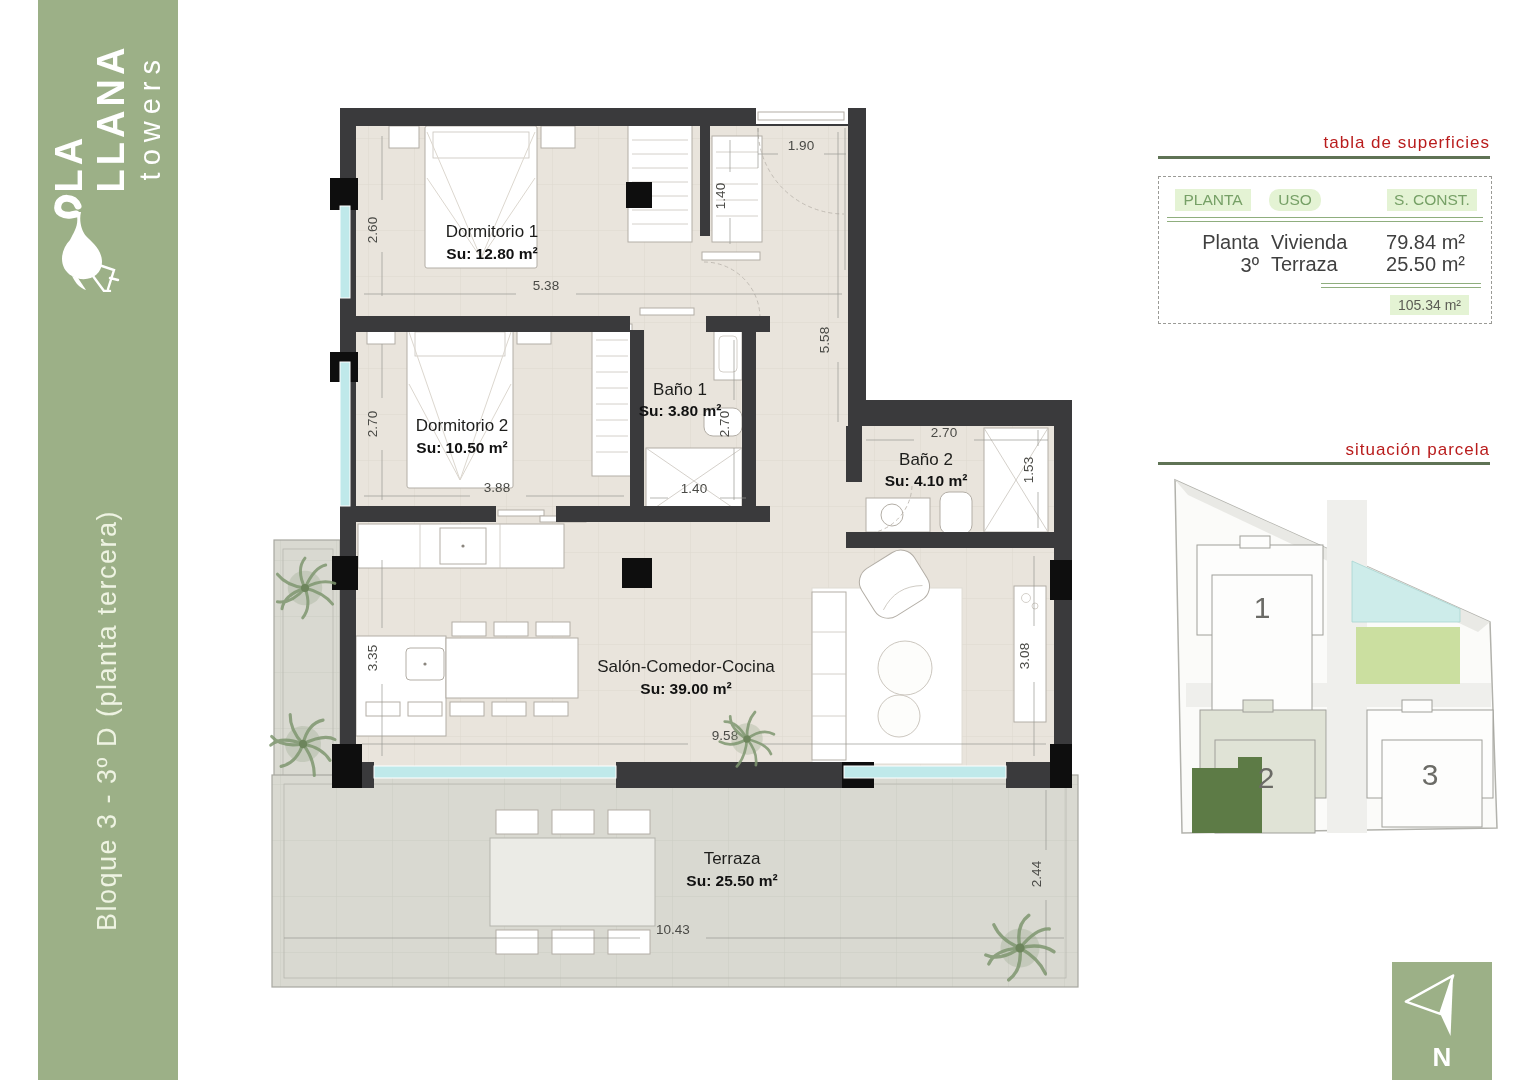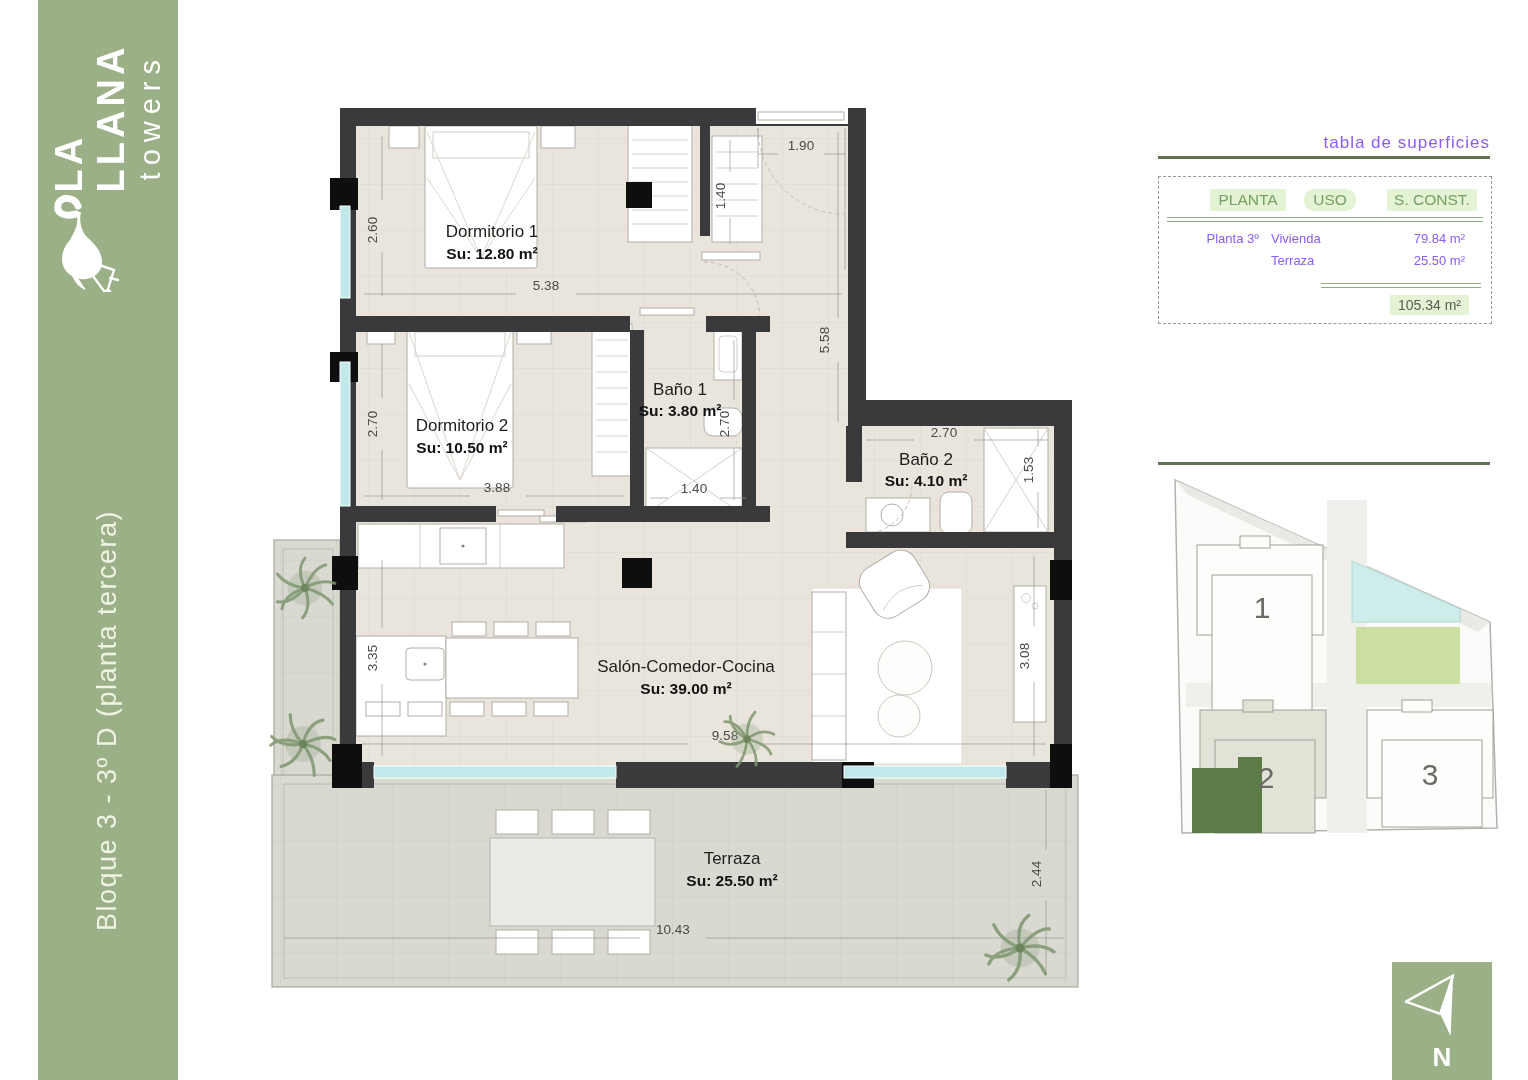--- a/index.html
+++ b/index.html
@@ -11,31 +11,31 @@
              display:flex;align-items:center;justify-content:center;}
   #logo-rot{transform:rotate(-90deg);white-space:nowrap;color:#fff;text-align:left;}
   #logo-rot .l1,#logo-rot .l2{font-size:38px;font-weight:bold;letter-spacing:4px;line-height:42px;}
   #logo-rot .l3{font-size:29px;font-weight:300;letter-spacing:7px;line-height:36px;padding-left:12px;}
   #flamingo{position:absolute;left:48px;top:192px;}
   #plan-title-wrap{position:absolute;left:38px;top:420px;width:140px;height:600px;
                    display:flex;align-items:center;justify-content:center;}
   #plan-title-wrap span{transform:rotate(-90deg);white-space:nowrap;font-size:27px;
                         font-weight:300;letter-spacing:1.5px;color:#eef3e2;}
   
-  .blk-title{position:absolute;width:332px;text-align:right;font-size:17px;color:#8b5cf6;
+  .blk-title{position:absolute;width:332px;text-align:right;font-size:17px;color:#b91c1c;
              letter-spacing:1px;}
   .blk-rule{position:absolute;width:332px;height:3px;background:#5f7355;}
   #tbl-box{position:absolute;left:1158px;top:176px;width:332px;height:146px;
            border:1px dashed #9a9a96;}
   #tbl-box .hl{background:#e4f3d4;}
   #tbl-box .hd{position:absolute;top:12px;height:22px;font-size:15.5px;color:#76a066;
-               display:flex;align-items:center;justify-content:center;margin-left:35px;}
+               display:flex;align-items:center;justify-content:center;}
   #hd-line{position:absolute;top:40px;left:8px;right:8px;height:3px;
            border-top:1.5px solid #8fae7e;border-bottom:1.5px solid #8fae7e;}
-  .cell{position:absolute;height:20px;font-size:13px;color:#8b5cf6;}
+  .cell{position:absolute;height:20px;font-size:20px;color:#404040;}
   .c1{left:26px;width:74px;text-align:right;}
   .c2{left:112px;width:90px;text-align:left;}
   .c3{right:26px;width:100px;text-align:right;}
   #tot-line{position:absolute;top:106px;left:162px;right:10px;height:3px;
             border-top:1.5px solid #8fae7e;border-bottom:1.5px solid #8fae7e;}
   #tot-val{position:absolute;top:118px;right:22px;padding:2px 8px;font-size:14px;
            color:#5c5c55;background:#e4f3d4;}
   
   .wall{fill:#3a3a3c;}
   .pil{fill:#0e0e0e;}
@@ -82,20 +82,21 @@
     <div id="hd-line"></div>
     <div class="cell c1" style="top:54px;">Planta 3º</div>
     <div class="cell c2" style="top:54px;">Vivienda</div>
     <div class="cell c3" style="top:54px;">79.84 m²</div>
     <div class="cell c2" style="top:76px;">Terraza</div>
     <div class="cell c3" style="top:76px;">25.50 m²</div>
     <div id="tot-line"></div>
     <div id="tot-val">105.34 m²</div>
   </div>
 
+  <div class="blk-title" style="left:1158px;top:440px;">situación parcela</div>
   <div class="blk-rule" style="left:1158px;top:462px;"></div>
 
   <svg style="position:absolute;left:260px;top:95px;" width="830" height="905" viewBox="260 95 830 905">
     <defs>
       <pattern id="tileA" width="46" height="46" patternUnits="userSpaceOnUse">
         <rect width="46" height="46" fill="#e9e4dc"></rect>
         <path d="M46 0H0V46" fill="none" stroke="#ded8cf" stroke-width="1"></path>
       </pattern>
       <pattern id="tileB" width="56" height="56" patternUnits="userSpaceOnUse">
         <rect width="56" height="56" fill="#d9d9d1"></rect>

